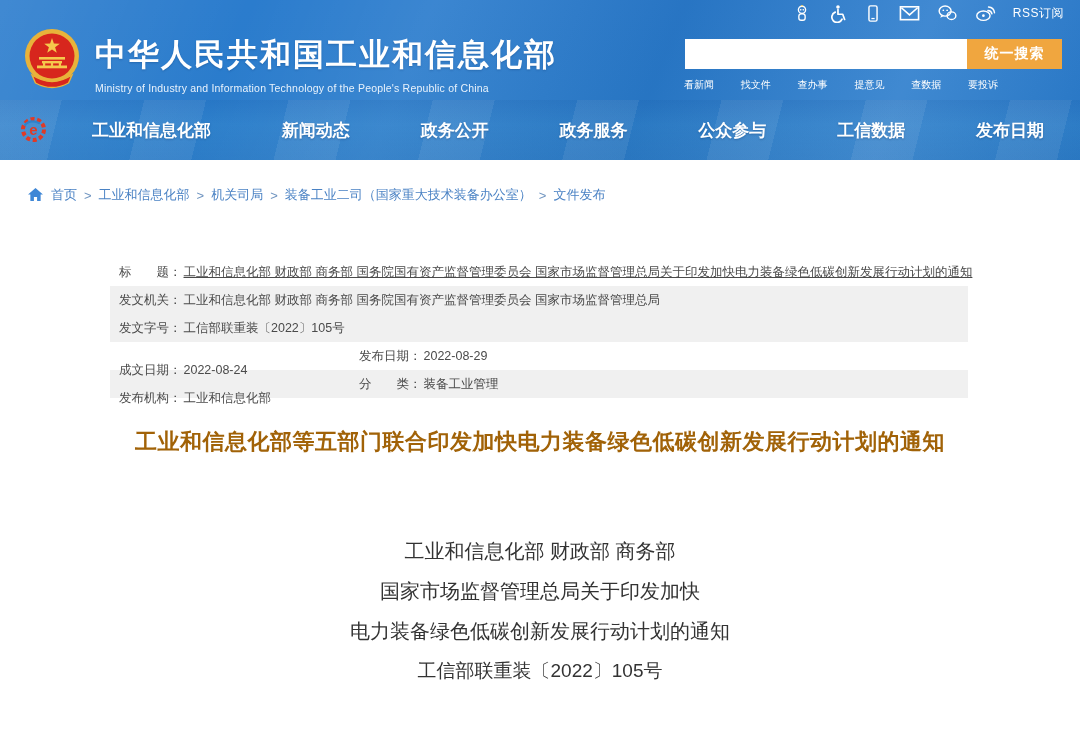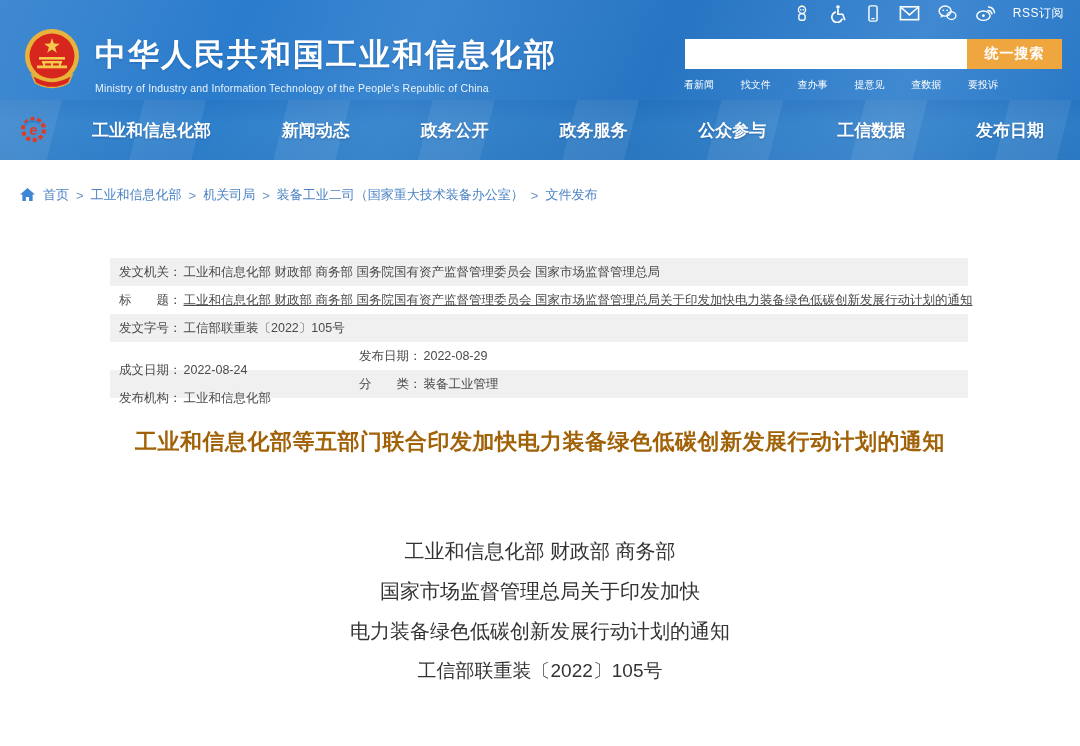--- a/index.html
+++ b/index.html
@@ -48,21 +48,21 @@
     padding:0 36px 0 92px; position:relative;
     background:
       repeating-linear-gradient(104deg, rgba(255,255,255,.07) 0 60px, rgba(255,255,255,0) 60px 140px),
       linear-gradient(180deg, rgba(20,80,150,.12), rgba(60,140,210,.18));
   }
   .nav-item { color:#fff; font-size:17px; font-weight:bold; text-decoration:none; cursor:pointer; text-shadow:0 1px 2px rgba(0,40,90,.3); }
   .nav-logo { position:absolute; left:20px; top:16px; width:27px; height:27px; }
 
   
   .breadcrumb {
-    padding:26px 0 0 20px; display:flex; align-items:center; gap:7px;
+    padding:26px 0 0 28px; display:flex; align-items:center; gap:7px;
     font-size:13px; color:#4a82c4;
   }
   .breadcrumb a { color:#4a82c4; text-decoration:none; cursor:pointer; }
   .breadcrumb .sep { color:#6f94c0; }
   .crumb-home { display:inline-flex; margin-right:1px; }
 
   
   .meta-table { margin:54px 0 0 110px; width:858px; font-size:12.5px; color:#4a4a4a; }
   .meta-row { display:flex; align-items:center; height:28px; padding-left:9px; }
   .meta-row.gray { background:#f0f0f0; }
@@ -201,30 +201,30 @@
     <a>机关司局</a>
     <span class="sep">&gt;</span>
     <a>装备工业二司（国家重大技术装备办公室）</a>
     <span class="sep">&gt;</span>
     <a>文件发布</a>
   </div>
 
   <main>
 
     <div class="meta-table">
+      <div class="meta-row">
+        <div class="meta-pair">
+          <span class="meta-label">标　　题：</span>
+          <span class="meta-value link">工业和信息化部 财政部 商务部 国务院国有资产监督管理委员会 国家市场监督管理总局关于印发加快电力装备绿色低碳创新发展行动计划的通知</span>
+        </div>
+      </div>
       <div class="meta-row gray">
         <div class="meta-pair">
           <span class="meta-label">发文机关：</span>
           <span class="meta-value">工业和信息化部 财政部 商务部 国务院国有资产监督管理委员会 国家市场监督管理总局</span>
-        </div>
-      </div>
-      <div class="meta-row">
-        <div class="meta-pair">
-          <span class="meta-label">标　　题：</span>
-          <span class="meta-value link">工业和信息化部 财政部 商务部 国务院国有资产监督管理委员会 国家市场监督管理总局关于印发加快电力装备绿色低碳创新发展行动计划的通知</span>
         </div>
       </div>
       <div class="meta-row gray">
         <div class="meta-pair">
           <span class="meta-label">发文字号：</span>
           <span class="meta-value">工信部联重装〔2022〕105号</span>
         </div>
       </div>
       <div class="meta-row">
         <div class="meta-pair first">

